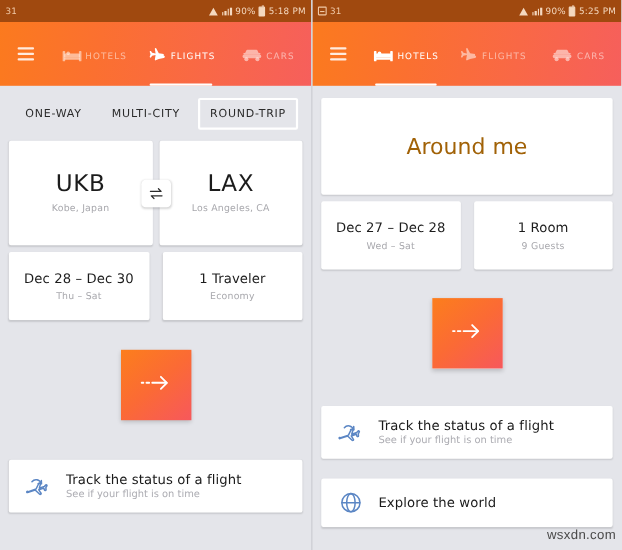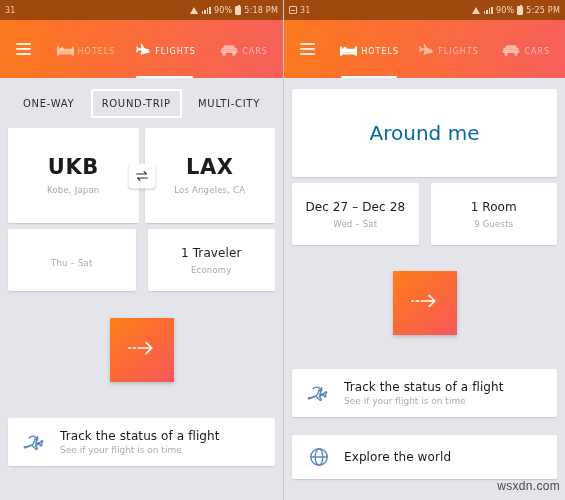--- a/index.html
+++ b/index.html
@@ -114,21 +114,21 @@
   .card {
     background: #fff;
     border-radius: 2px;
     box-shadow: 0 1px 1.5px rgba(0,0,0,.12);
     display: flex; flex-direction: column;
     align-items: center; justify-content: center;
     cursor: pointer;
   }
   .card .big {
     font-size: 21px; color: #1c1c1c; letter-spacing: .5px;
-    font-weight: 700; line-height: 1.1;
+    font-weight: 400; line-height: 1.1;
   }
   .card .sub {
     font-size: 8.5px; color: #a8a8ad; margin-top: 5px; letter-spacing: .2px;
   }
   .card .mid {
     font-size: 12px; color: #1c1c1c; letter-spacing: .1px;
   }
   .airport-row { height: 95px; margin-bottom: 6px; }
   .airport-row .card { flex: 1; }
   .swapbtn {
@@ -150,21 +150,21 @@
     box-shadow: 0 2px 4px rgba(0,0,0,.18);
     display: flex; align-items: center; justify-content: center;
     cursor: pointer;
   }
 
   
   .aroundme {
     height: 88px; background: #fff; border-radius: 2px;
     box-shadow: 0 1px 1.5px rgba(0,0,0,.12);
     display: flex; align-items: center; justify-content: center;
-    font-size: 20px; color: #0369a1; cursor: pointer;
+    font-size: 20px; color: #a16207; cursor: pointer;
     margin-bottom: 6px;
   }
 
   
   .infocard {
     background: #fff; border-radius: 2px;
     box-shadow: 0 1px 1.5px rgba(0,0,0,.12);
     display: flex; align-items: center; gap: 12px;
     padding: 11px 14px; cursor: pointer; margin-bottom: 18px;
   }
@@ -242,22 +242,22 @@
           </span>
           <span class="tlabel">CARS</span>
         </div>
       </div>
     </div>
 
     <div class="content">
 
       <div class="triptypes">
         <div class="triptype">ONE-WAY</div>
+        <div class="triptype">MULTI-CITY</div>
         <div class="triptype selected">ROUND-TRIP</div>
-        <div class="triptype">MULTI-CITY</div>
       </div>
 
       <div class="row airport-row">
         <div class="card">
           <div class="big">UKB</div>
           <div class="sub">Kobe, Japan</div>
         </div>
         <div class="card">
           <div class="big">LAX</div>
           <div class="sub">Los Angeles, CA</div>
@@ -265,20 +265,21 @@
         <div class="swapbtn">
           <svg width="13" height="11" viewBox="0 0 16 13" fill="none" stroke="#2b2b2b" stroke-width="1.4" stroke-linecap="round" stroke-linejoin="round">
             <path d="M1.5 4h12M10.5 1 13.5 4"></path>
             <path d="M14.5 9h-12M5.5 12 2.5 9"></path>
           </svg>
         </div>
       </div>
 
       <div class="row detail-row">
         <div class="card">
+          <div class="mid">Dec 28 – Dec 30</div>
           <div class="sub">Thu – Sat</div>
         </div>
         <div class="card">
           <div class="mid">1 Traveler</div>
           <div class="sub">Economy</div>
         </div>
       </div>
 
       <div class="searchwrap" style="margin-top:27px;">
         <div class="searchbtn">

